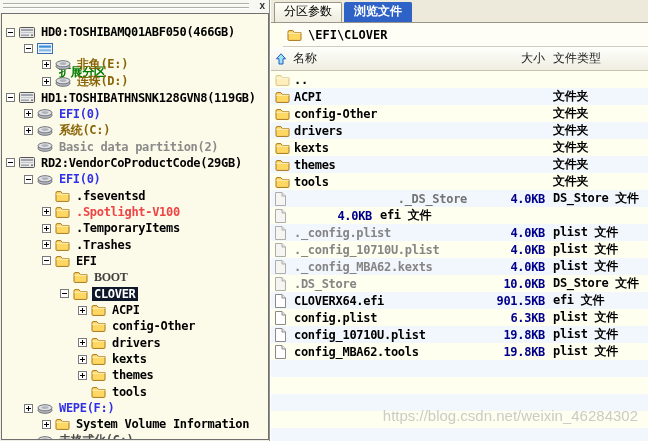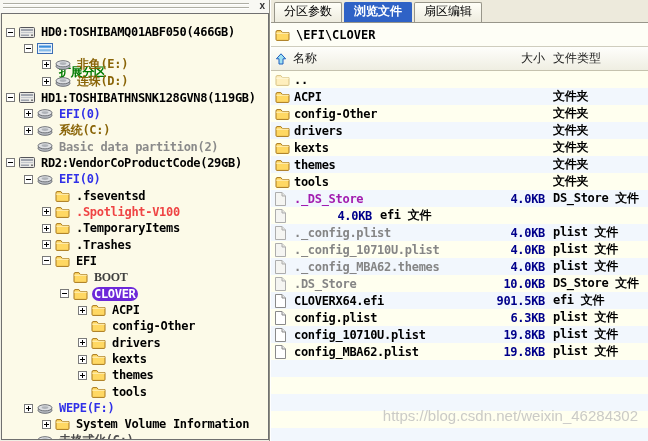--- a/index.html
+++ b/index.html
@@ -16,34 +16,34 @@
   .close-x{position:absolute;right:4px;top:0px;font:bold 10px "Liberation Sans",sans-serif;
            color:#333;cursor:default;line-height:12px;}
   .tree{position:absolute;left:1px;right:0;top:13px;bottom:1px;background:#FCFAE8;
         border:1px solid #707070;overflow:hidden;padding-top:10px;box-sizing:border-box;}
   .trow{display:flex;align-items:center;height:16.35px;white-space:nowrap;
         font:bold 12px "DejaVu Sans Mono",monospace;color:#000;}
   .tind{flex:none;}
   .tbox{width:9px;height:9px;margin-right:4px;flex:none;display:flex;}
   .ticon{margin-right:4px;flex:none;display:flex;align-items:center;}
   .tlabel{padding:0 2px;letter-spacing:-0.3px;}
-  .tlabel.sel{background:#6d28d9;color:#fff;border-radius:7px;}
+  .tlabel.sel{background:#0f172a;color:#fff;}
 
   
   .right-panel{position:absolute;left:271px;top:0;width:377px;height:441px;background:#FFFFEF;}
   .tabbar{height:22px;background:#EDEADC;border-bottom:1px solid #98968A;
           display:flex;align-items:flex-end;padding-left:3px;box-sizing:content-box;}
   .tab{height:19px;line-height:19px;padding:0 9px;margin-right:2px;
        font:12px "Liberation Sans",sans-serif;color:#000;
        background:linear-gradient(#FFFFF8,#EEECDF);
        border:1px solid #98968A;border-bottom:none;border-radius:2px 2px 0 0;}
   .tab.active{background:#2F62C6;color:#fff;border-color:#2F62C6;font-weight:bold;}
   .pathbar{height:23px;border-bottom:1px solid #CFCDBE;background:#FEFEF6;
            display:flex;align-items:center;padding-left:4px;
-           font:bold 12px "DejaVu Sans Mono",monospace;}
+           font:bold 12px "DejaVu Sans Mono",monospace;margin-left:12px;}
   .pathbar .picon{margin-right:6px;display:flex;}
   .listhead{height:23px;border-bottom:1px solid #C5C2AE;
             background:linear-gradient(#FEFEFB,#EFEEE2);
             display:flex;align-items:center;font:12px "Liberation Sans",sans-serif;color:#1a1a1a;}
   .h-icon{width:18px;padding-left:4px;flex:none;display:flex;}
   .col-name{flex:1;}
   .col-size{width:78px;text-align:right;flex:none;}
   .col-type{width:95px;margin-left:8px;flex:none;}
   .filelist{position:absolute;top:71px;left:0;right:0;bottom:0;overflow:hidden;}
   .frow{height:17px;display:flex;align-items:center;
@@ -484,21 +484,20 @@
         </span>
         <span class="tlabel" style="color: rgb(77, 77, 77);">未格式化(G:)</span>
       </div>
     </div>
 </div>
 
 <div class="right-panel">
   <div class="tabbar" id="tabbar">
       <span class="tab">分区参数</span>
       <span class="tab active">浏览文件</span>
-      <span class="tab">扇区编辑</span>
     </div>
   <div class="pathbar">
     <span class="picon" id="path-icon">
         <svg width="15" height="12" viewBox="0 0 15 12">
           <path d="M1 3.2 L1 10.4 Q1 11.4 2 11.4 L13 11.4 Q14 11.4 14 10.4 L14 3.6 L7.4 3.6 L5.9 1.6 L2 1.6 Q1 1.6 1 3.2 Z" fill="#FFD863" stroke="#A8781C"></path>
           <path d="M1.3 4.8 L13.7 4.8 L13.7 3.7 L1.3 3.7 Z" fill="#FFF0B8"></path>
         </svg>
       </span>
     <span>\EFI\CLOVER</span>
   </div>
@@ -590,21 +589,21 @@
         <span class="fsize" style="color: rgb(0, 0, 139);"></span>
         <span class="ftype">文件夹</span>
       </div>
       <div class="frow row-blue">
         <span class="fi">
           <svg width="11" height="14" viewBox="0 0 11 14">
             <path d="M0.5 0.5 L7 0.5 L10.5 4 L10.5 13.5 L0.5 13.5 Z" fill="#F5F5F2" stroke="#ADADAD"></path>
             <path d="M7 0.5 L7 4 L10.5 4" fill="#E4E4E0" stroke="#ADADAD"></path>
           </svg>
         </span>
-        <span class="fname" style="color: #a21caf;">._DS_Store</span>
+        <span class="fname" style="color: #737373; text-align: right;">._DS_Store</span>
         <span class="fsize" style="color: rgb(0, 0, 139);">4.0KB</span>
         <span class="ftype">DS_Store 文件</span>
       </div>
       <div class="frow row-ivory">
         <span class="fi">
           <svg width="11" height="14" viewBox="0 0 11 14">
             <path d="M0.5 0.5 L7 0.5 L10.5 4 L10.5 13.5 L0.5 13.5 Z" fill="#F5F5F2" stroke="#ADADAD"></path>
             <path d="M7 0.5 L7 4 L10.5 4" fill="#E4E4E0" stroke="#ADADAD"></path>
           </svg>
         </span>
@@ -633,21 +632,21 @@
         <span class="fsize" style="color: rgb(0, 0, 139);">4.0KB</span>
         <span class="ftype">plist 文件</span>
       </div>
       <div class="frow row-blue">
         <span class="fi">
           <svg width="11" height="14" viewBox="0 0 11 14">
             <path d="M0.5 0.5 L7 0.5 L10.5 4 L10.5 13.5 L0.5 13.5 Z" fill="#F5F5F2" stroke="#ADADAD"></path>
             <path d="M7 0.5 L7 4 L10.5 4" fill="#E4E4E0" stroke="#ADADAD"></path>
           </svg>
         </span>
-        <span class="fname" style="color: rgb(133, 133, 133);">._config_MBA62.themes</span>
+        <span class="fname" style="color: rgb(133, 133, 133);">._config_MBA62.kexts</span>
         <span class="fsize" style="color: rgb(0, 0, 139);">4.0KB</span>
         <span class="ftype">plist 文件</span>
       </div>
       <div class="frow row-ivory">
         <span class="fi">
           <svg width="11" height="14" viewBox="0 0 11 14">
             <path d="M0.5 0.5 L7 0.5 L10.5 4 L10.5 13.5 L0.5 13.5 Z" fill="#F5F5F2" stroke="#ADADAD"></path>
             <path d="M7 0.5 L7 4 L10.5 4" fill="#E4E4E0" stroke="#ADADAD"></path>
           </svg>
         </span>
@@ -688,21 +687,21 @@
         <span class="fsize" style="color: rgb(0, 0, 139);">19.8KB</span>
         <span class="ftype">plist 文件</span>
       </div>
       <div class="frow row-ivory">
         <span class="fi">
           <svg width="11" height="14" viewBox="0 0 11 14">
             <path d="M0.5 0.5 L7 0.5 L10.5 4 L10.5 13.5 L0.5 13.5 Z" fill="#FFFFFF" stroke="#8A8A8A"></path>
             <path d="M7 0.5 L7 4 L10.5 4" fill="#E9E9E9" stroke="#8A8A8A"></path>
           </svg>
         </span>
-        <span class="fname">config_MBA62.plist</span>
+        <span class="fname">config_MBA62.tools</span>
         <span class="fsize" style="color: rgb(0, 0, 139);">19.8KB</span>
         <span class="ftype">plist 文件</span>
       </div>
       <div class="frow row-blue"></div>
       <div class="frow row-ivory"></div>
       <div class="frow row-blue"></div>
       <div class="frow row-ivory"></div>
       <div class="frow row-blue"></div>
     </div>
   <div class="watermark">https://blog.csdn.net/weixin_46284302</div>

